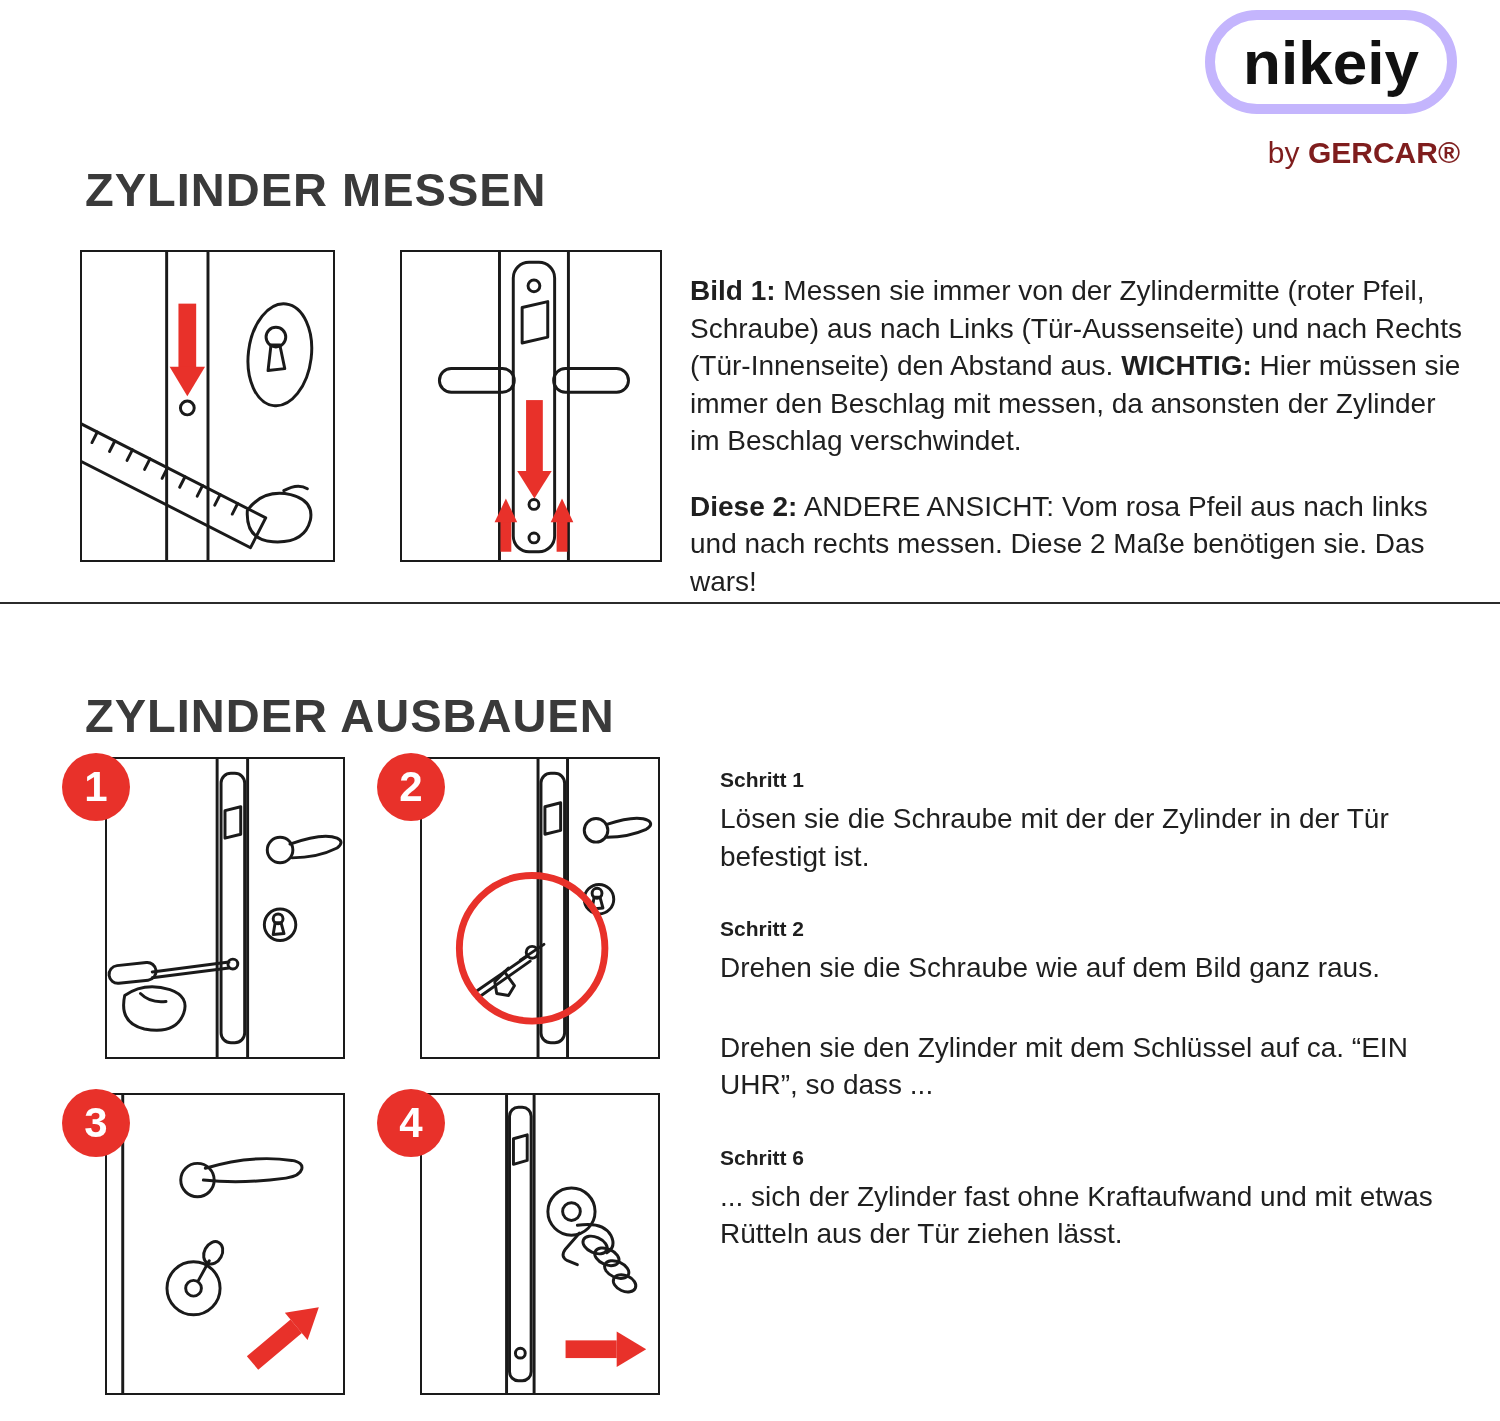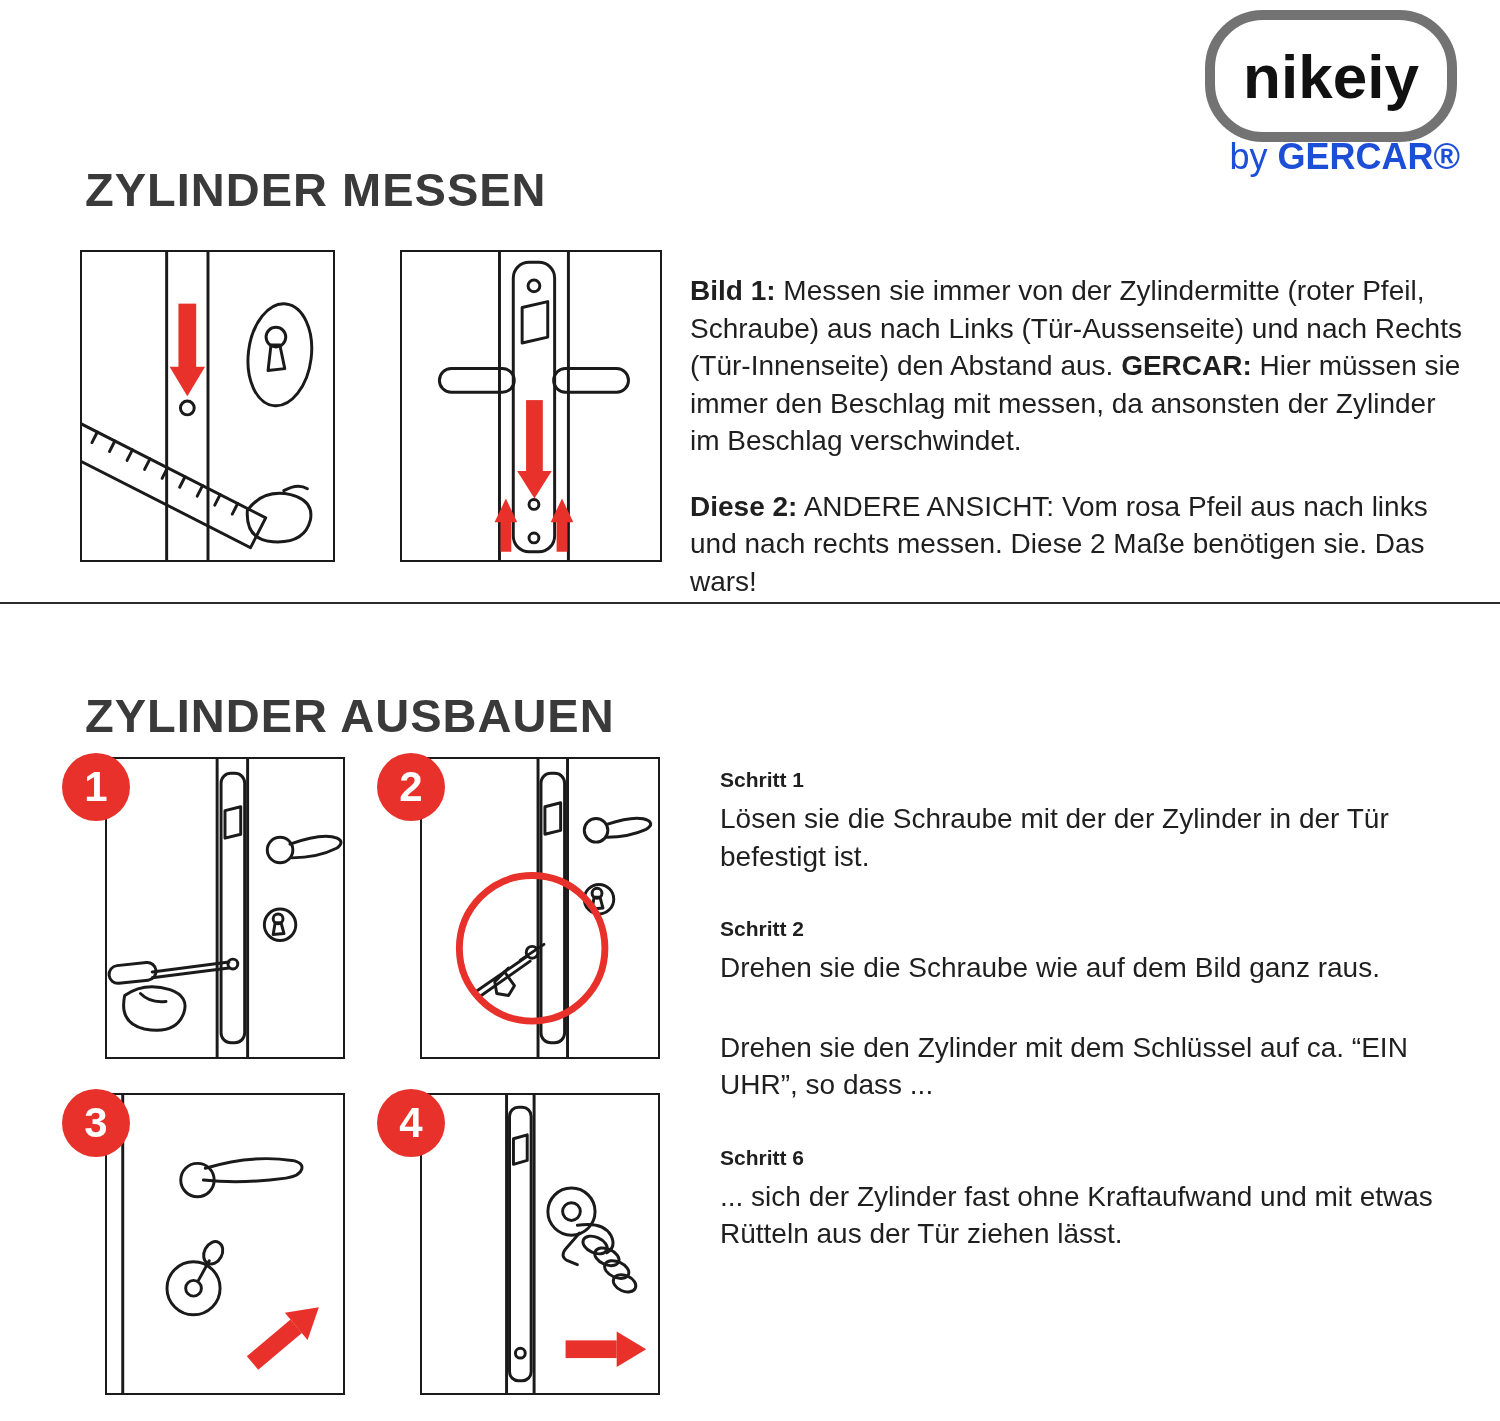--- a/index.html
+++ b/index.html
@@ -9,37 +9,37 @@
     height: 1421px;
     background: #ffffff;
     font-family: "Liberation Sans", sans-serif;
     color: #1f1f1f;
     overflow: hidden;
   }
   
   .logo-pill {
     position: absolute;
     left: 1205px; top: 10px;
-    width: 252px; height: 132px;
-    border: 10px solid #737373;
+    width: 252px; height: 104px;
+    border: 10px solid #c4b5fd;
     border-radius: 58px;
     display: flex; align-items: center; justify-content: center;
     box-sizing: border-box;
   }
   .logo-text {
     font-size: 62px;
     font-weight: 800;
     letter-spacing: 0px;
     color: #111;
   }
   .byline {
     position: absolute;
     right: 40px; top: 136px;
-    font-size: 36px;
-    color: #1d4ed8;
+    font-size: 30px;
+    color: #7f1d1d;
     text-align: right;
   }
   .byline .b { font-weight: 800; }
   
   .h-section {
     position: absolute;
     left: 85px;
     font-size: 47px;
     font-weight: 800;
     letter-spacing: 1px;
@@ -177,21 +177,21 @@
         <polygon points="117,222 152,222 134.5,250"></polygon>
         <rect x="100" y="272" width="11" height="32"></rect>
         <polygon points="94,274 117,274 105.5,250"></polygon>
         <rect x="157" y="272" width="11" height="32"></rect>
         <polygon points="151,274 174,274 162.5,250"></polygon>
       </g>
     </svg>
   </div>
 
   <div class="messen-text">
-    <p><b>Bild 1:</b> <span>Messen sie immer von der Zylindermitte (roter Pfeil, Schraube) aus nach Links (Tür-Aussenseite) und nach Rechts (Tür-Innenseite) den Abstand aus.</span> <b>GERCAR:</b> <span>Hier müssen sie immer den Beschlag mit messen, da ansonsten der Zylinder im Beschlag verschwindet.</span></p>
+    <p><b>Bild 1:</b> <span>Messen sie immer von der Zylindermitte (roter Pfeil, Schraube) aus nach Links (Tür-Aussenseite) und nach Rechts (Tür-Innenseite) den Abstand aus.</span> <b>WICHTIG:</b> <span>Hier müssen sie immer den Beschlag mit messen, da ansonsten der Zylinder im Beschlag verschwindet.</span></p>
     <p><b>Diese 2:</b> <span>ANDERE ANSICHT: Vom rosa Pfeil aus nach links und nach rechts messen. Diese 2 Maße benötigen sie. Das wars!</span></p>
   </div>
 
   <div class="divider"></div>
 
   <h1 class="h-section" id="heading-ausbauen">ZYLINDER AUSBAUEN</h1>
 
   <div class="badge" id="badge-1">1</div>
   <div class="badge" id="badge-2">2</div>
   <div class="badge" id="badge-3">3</div>

